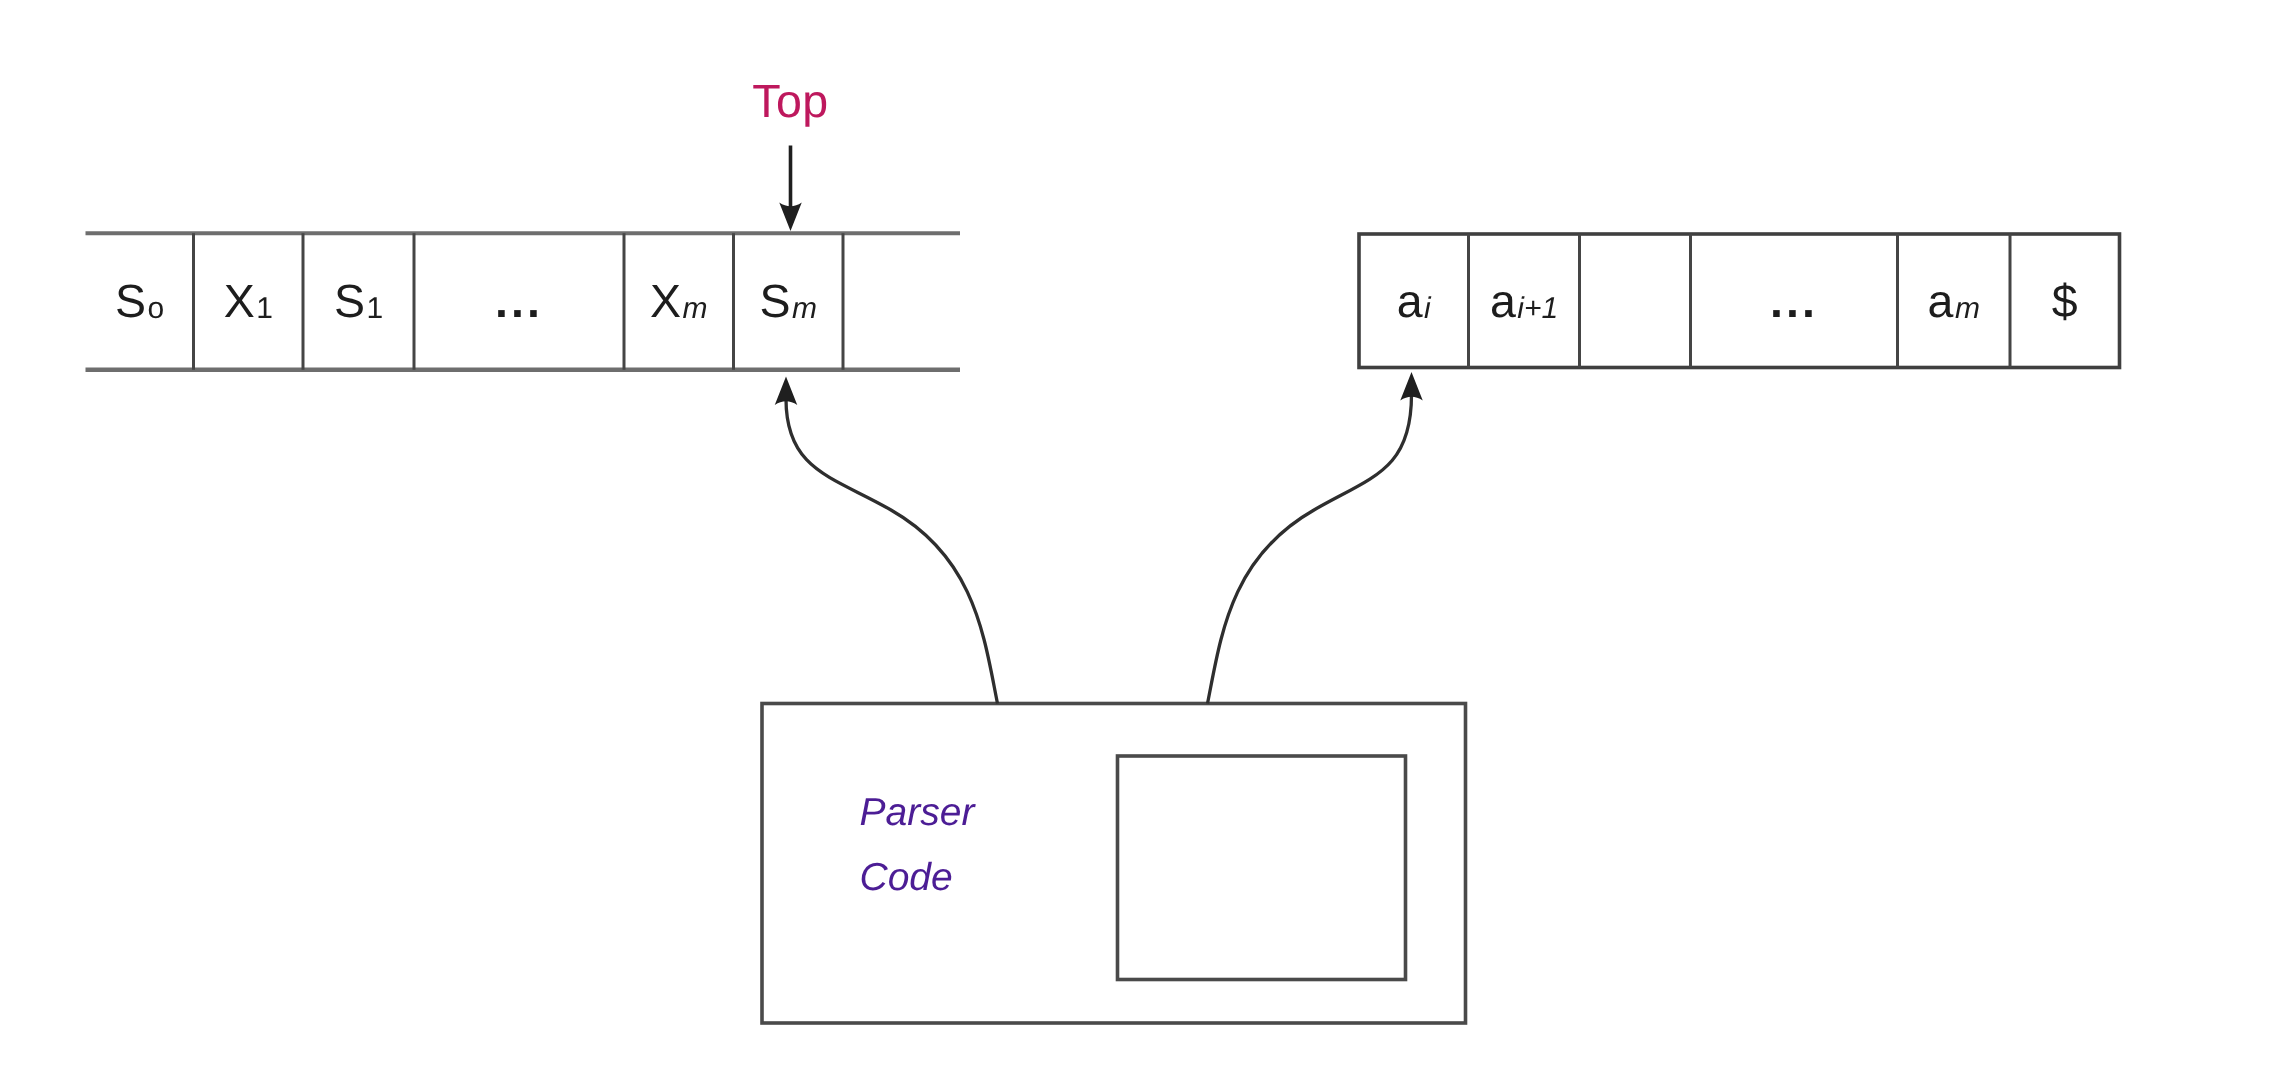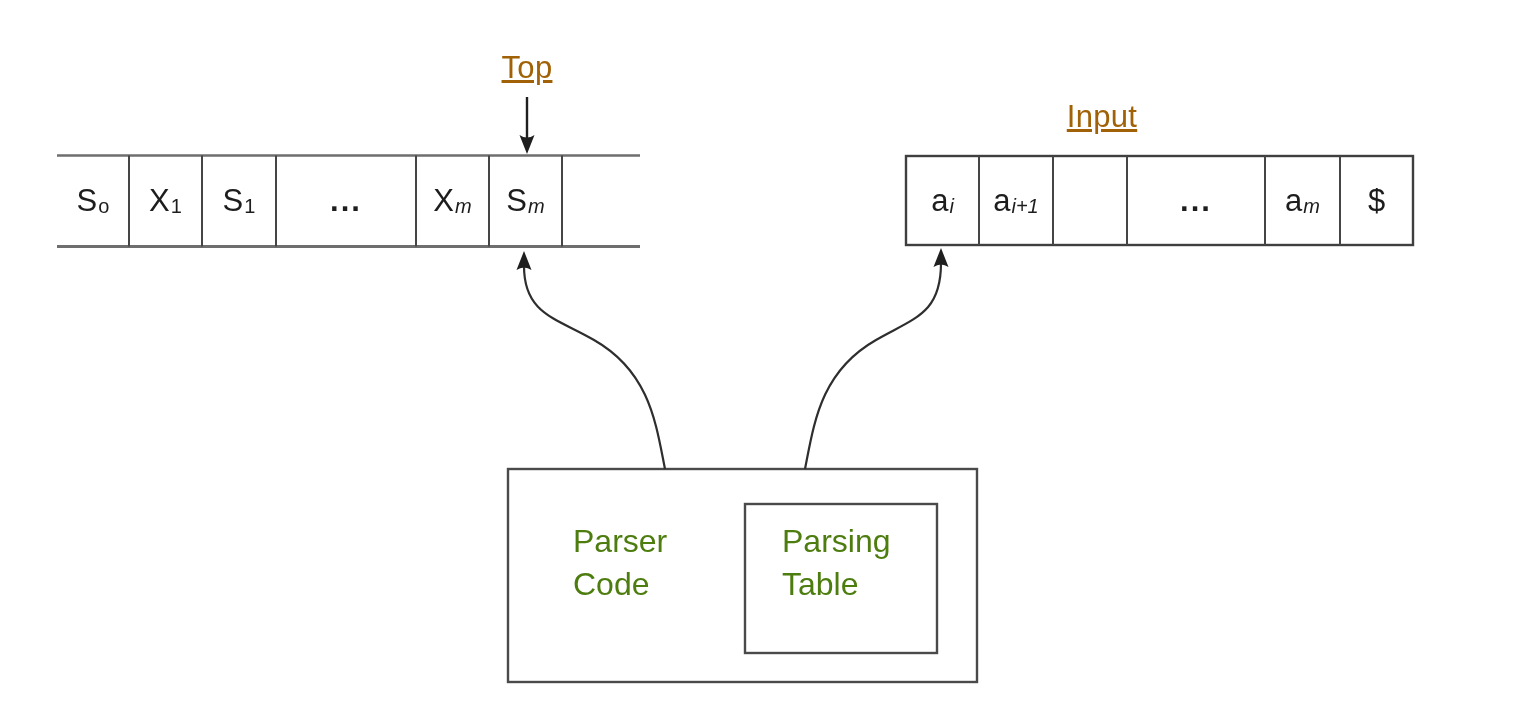--- a/index.html
+++ b/index.html
@@ -16,24 +16,23 @@
     color: #1d1d1d;
     overflow: hidden;
   }
   .canvas svg.geometry {
     position: absolute;
     left: 0; top: 0;
     width: 1524px; height: 726px;
   }
   .lbl {
     position: absolute;
-    color: #a16207;
+    color: #be185d;
     font-size: 31px;
     white-space: nowrap;
-    text-decoration: underline;
   }
   .title {
     font-size: 31px;
     letter-spacing: 0.3px;
     text-align: center;
   }
   .cell {
     position: absolute;
     top: 168px;
     height: 66px;
@@ -47,24 +46,25 @@
     font-size: 20px;
     line-height: 0;
     position: relative;
     bottom: -5px;
     margin-left: 1px;
   }
   .cell sub.it { font-style: italic; }
   .cell .dots { font-weight: 600; letter-spacing: 2px; }
   .boxlabel {
     position: absolute;
-    font-size: 32px;
+    font-size: 26px;
     line-height: 43px;
     white-space: pre-line;
-    color: #4d7c0f;
+    color: #4c1d95;
+    font-style: italic;
   }
 </style>
 </head>
 <body>
 
 <div class="canvas">
 
   <svg class="geometry" viewBox="0 0 1524 726">
 
     <line x1="57" y1="155.5" x2="640" y2="155.5" stroke="#6e6e6e" stroke-width="2.6"></line>
@@ -91,21 +91,20 @@
     <rect x="745" y="504" width="192" height="149" fill="none" stroke="#4a4a4a" stroke-width="2.4"></rect>
 
     <path d="M 665 469 C 656 424 650 372 594 340 C 556 318 524 314 524 266" fill="none" stroke="#2e2e2e" stroke-width="2.2"></path>
     <path d="M524 251 L516.5 270 Q524 265 531.5 270 Z" fill="#1f1f1f"></path>
 
     <path d="M 805 469 C 814 424 820 372 876 340 C 914 318 941 314 941 263" fill="none" stroke="#2e2e2e" stroke-width="2.2"></path>
     <path d="M941 248 L933.5 267 Q941 262 948.5 267 Z" fill="#1f1f1f"></path>
   </svg>
 
   <div class="lbl title" style="left:467px; top:50px; width:120px;">Top</div>
-  <div class="lbl title" style="left:1027px; top:99px; width:150px;">Input</div>
 
   <div class="cell" style="left:57px; width:72px;">
     <span>S</span>
       <sub>o</sub>
   </div>
   <div class="cell" style="left:129px; width:73px;">
     <span>X</span>
       <sub>1</sub>
   </div>
   <div class="cell" style="left:202px; width:74px;">
@@ -141,16 +140,14 @@
   <div class="cell" style="left:1265px; width:75px;">
     <span>a</span>
       <sub class="it">m</sub>
   </div>
   <div class="cell" style="left:1340px; width:73px;">
     <span>$</span>
   </div>
 
   <div class="boxlabel" style="left:573px; top:520px;">Parser
 Code</div>
-  <div class="boxlabel" style="left:782px; top:520px;">Parsing
-Table</div>
 
 </div>
 
 </body></html>

